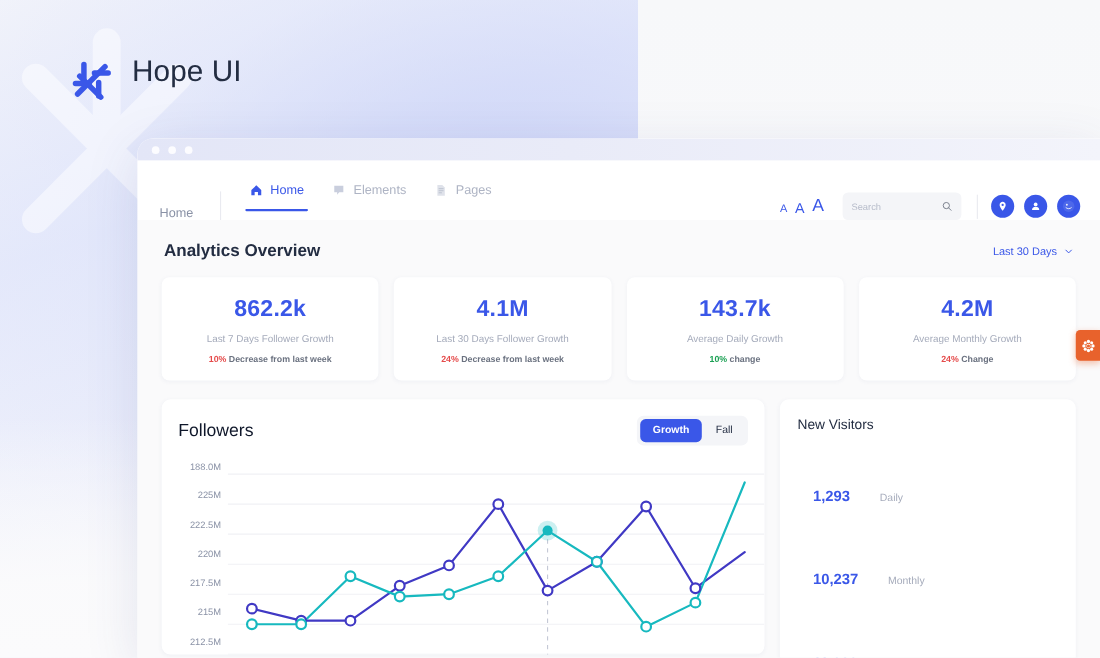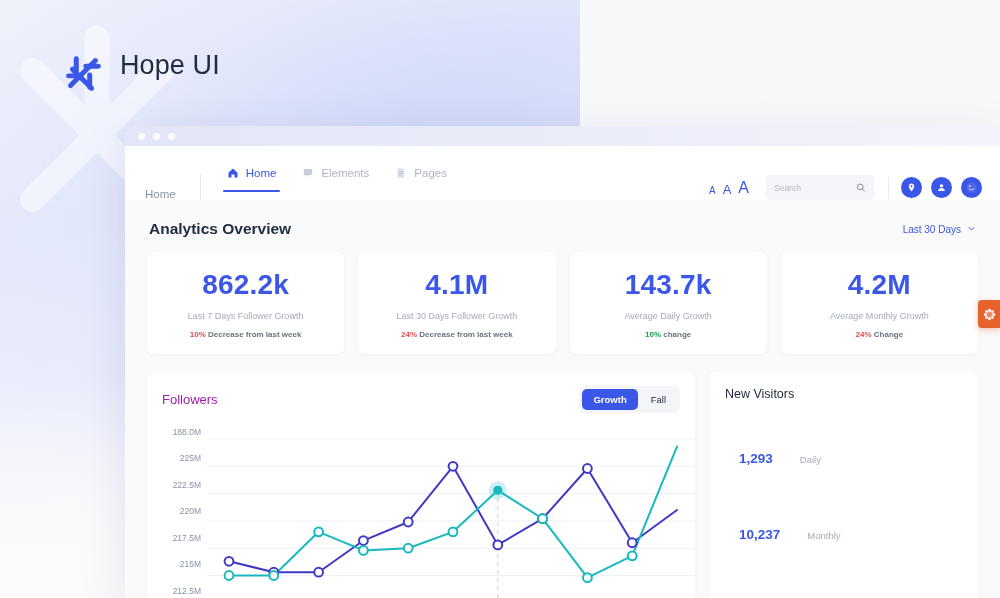--- a/index.html
+++ b/index.html
@@ -108,32 +108,32 @@
     margin-left:auto; display:flex; align-items:flex-start; gap:6px;
     font-size:10px; color:#3a57e8;
   }
 
   
   .stats { display:flex; gap:14px; }
   .stat {
     flex:1; background:#fff; border-radius:7px; padding:17px 10px 15px;
     text-align:center; box-shadow:0 1px 4px rgba(60,72,140,0.05);
   }
-  .stat-val { font-size:28px; color:#3a57e8; font-weight:bold; letter-spacing:.2px; }
+  .stat-val { font-size:21px; color:#3a57e8; font-weight:bold; letter-spacing:.2px; }
   .stat-label { font-size:9px; color:#a5abbb; margin-top:10px; }
   .stat-sub { font-size:8px; color:#6b7280; margin-top:9px; }
   .stat-sub b { font-weight:bold; }
   .neg { color:#e54b4b; } .pos { color:#1aa053; }
 
   
   .lower { display:flex; gap:14px; margin-top:17px; align-items:flex-start; }
   .card { background:#fff; border-radius:8px; box-shadow:0 1px 4px rgba(60,72,140,0.05); }
   .followers { flex:0 0 548px; height:232px; padding:15px 0 0 0; position:relative; overflow:hidden; }
   .fol-head { display:flex; align-items:center; padding:0 15px; }
-  .fol-title { font-size:13px; color:#a21caf; }
+  .fol-title { font-size:16px; color:#0f172a; }
   .toggle {
     margin-left:auto; background:#f4f5f8; border-radius:6px; padding:3px;
     display:flex; align-items:center; gap:2px;
   }
   .tg {
     font-size:9.5px; padding:5px 11px; border-radius:5px; color:#232d42;
   }
   .tg.on { background:#3a57e8; color:#fff; font-weight:bold; }
   .chart-area { position:relative; margin-top:14px; height:185px; }
   .ylabels {

